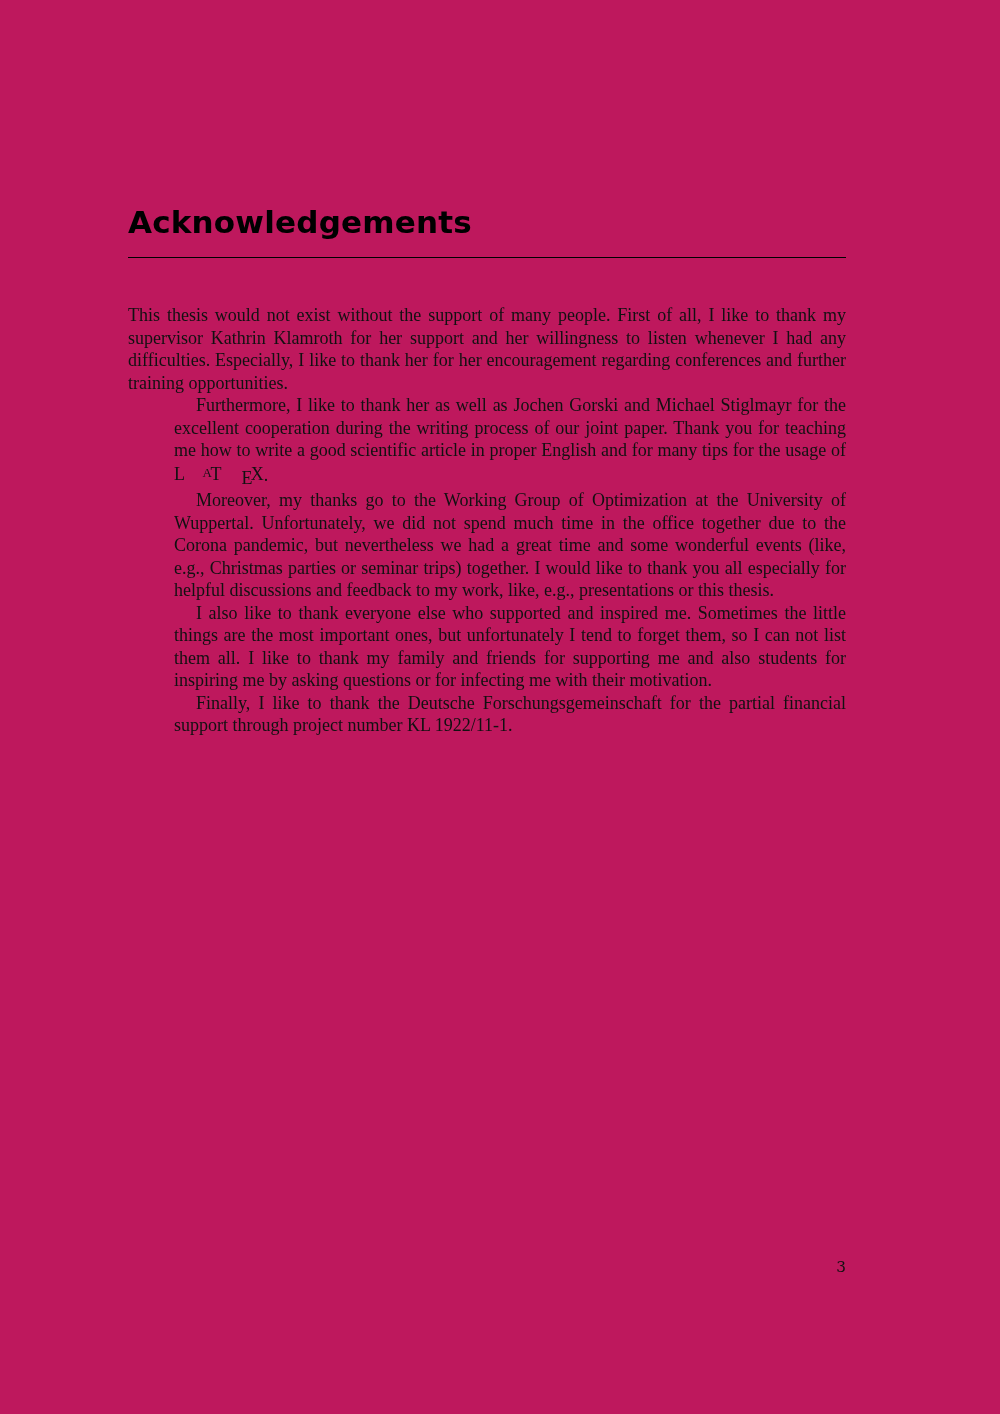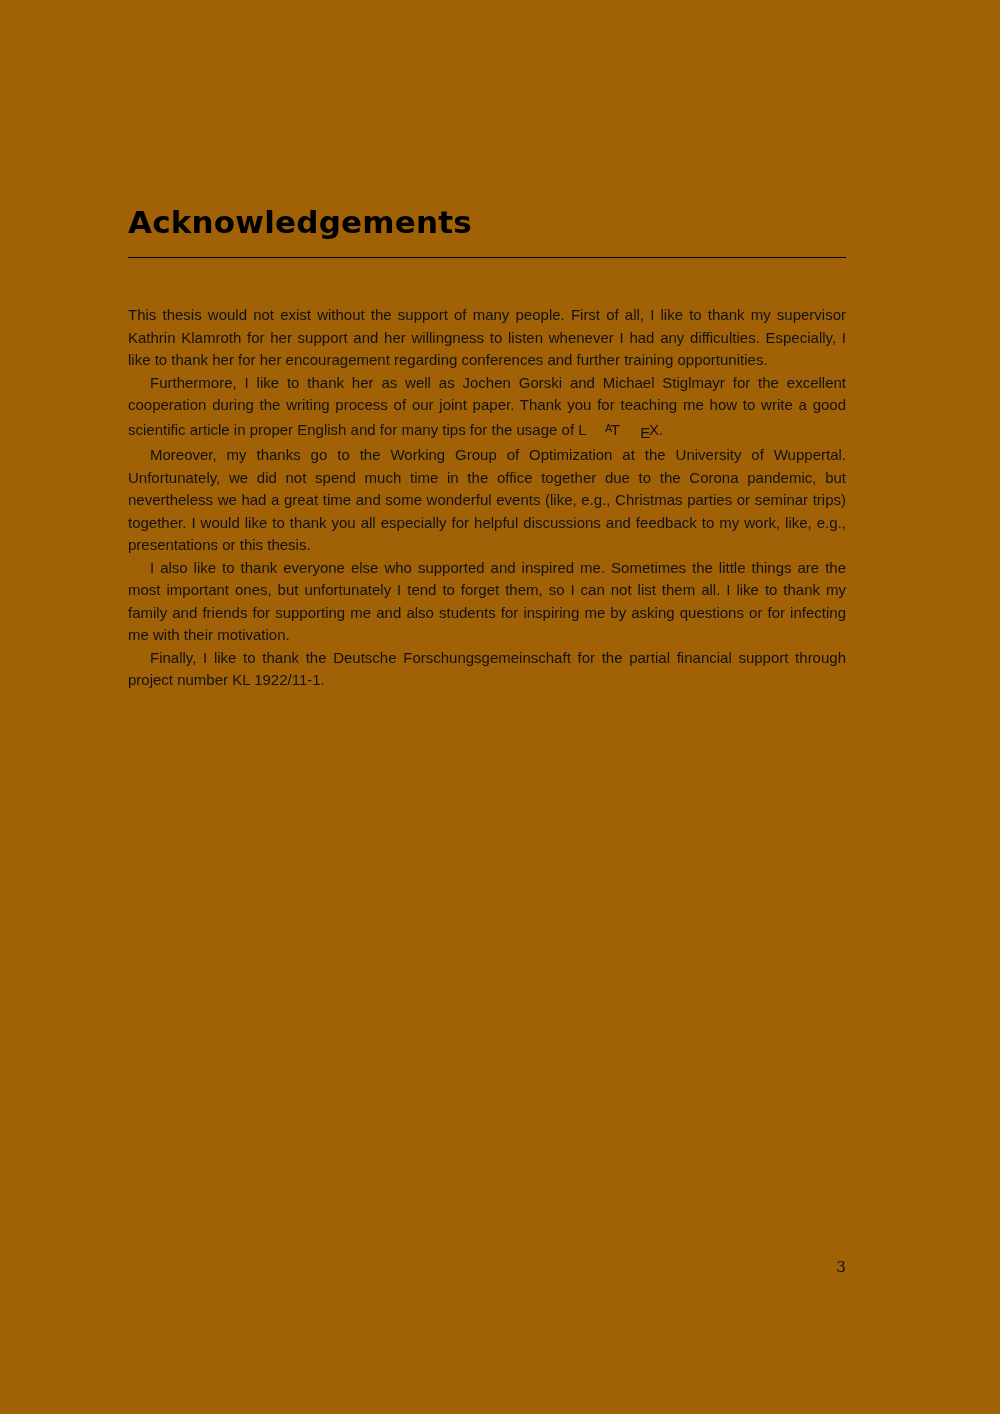--- a/index.html
+++ b/index.html
@@ -6,21 +6,21 @@
   html, body {
     margin: 0;
     padding: 0;
     background: #ffffff;
   }
   .page {
     position: relative;
     width: 1000px;
     height: 1414px;
     margin: 0 auto;
-    background: #a16207;
+    background: #be185d;
     overflow: hidden;
   }
   .content {
     position: absolute;
     left: 128px;
     top: 0;
     width: 718px;
   }
   .doc-title {
     margin: 205px 0 0 0;
@@ -32,32 +32,33 @@
     line-height: 1.1;
   }
   .title-rule {
     border: none;
     border-top: 1.5px solid #000000;
     margin: 18px 0 0 0;
     width: 100%;
   }
   .body-text {
     margin-top: 46px;
-    font-family: Liberation Sans, sans-serif;
-    font-size: 15px;
+    font-family: Liberation Serif, serif;
+    font-size: 18px;
     line-height: 22.5px;
     color: #111111;
     text-align: justify;
   }
   .body-text p {
     margin: 0;
     padding: 0;
   }
   .body-text p.indent {
     text-indent: 22px;
+    margin-left: 46px;
   }
   
   .latex-logo {
     white-space: nowrap;
   }
   .latex-logo .lx-a {
     display: inline-block;
     font-size: 0.72em;
     vertical-align: 0.28em;
     margin-left: -0.34em;

